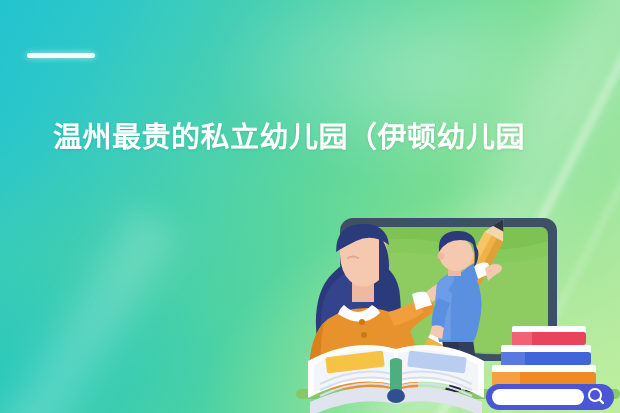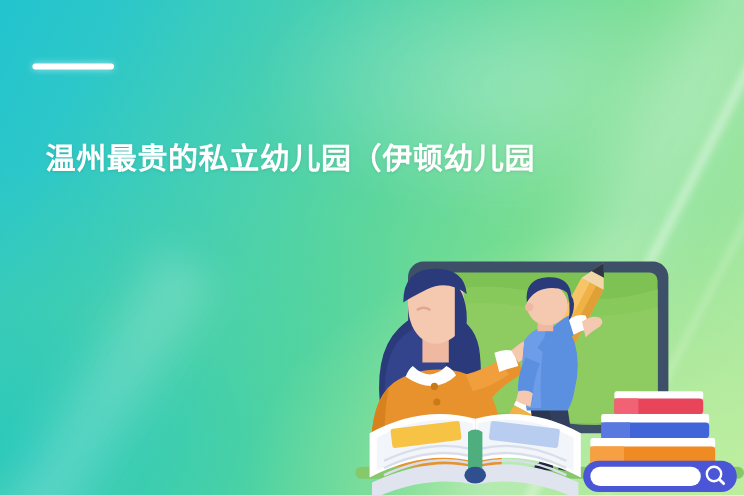--- a/index.html
+++ b/index.html
@@ -114,24 +114,24 @@
     width: 68px;
     height: 5px;
     border-radius: 3px;
     background: #ffffff;
     box-shadow: 0 0 6px rgba(255,255,255,0.6);
   }
 
   
   .title {
     position: absolute;
-    left: 38px;
+    left: 53px;
     top: 100px;
     width: 560px;
-    font-size: 25px;
+    font-size: 29px;
     line-height: 1.28;
     font-weight: 700;
     color: #ffffff;
     letter-spacing: 0.5px;
     white-space: nowrap;
     text-shadow: 0 1px 3px rgba(0,0,0,0.10);
   }
 
   
   .illustration {

